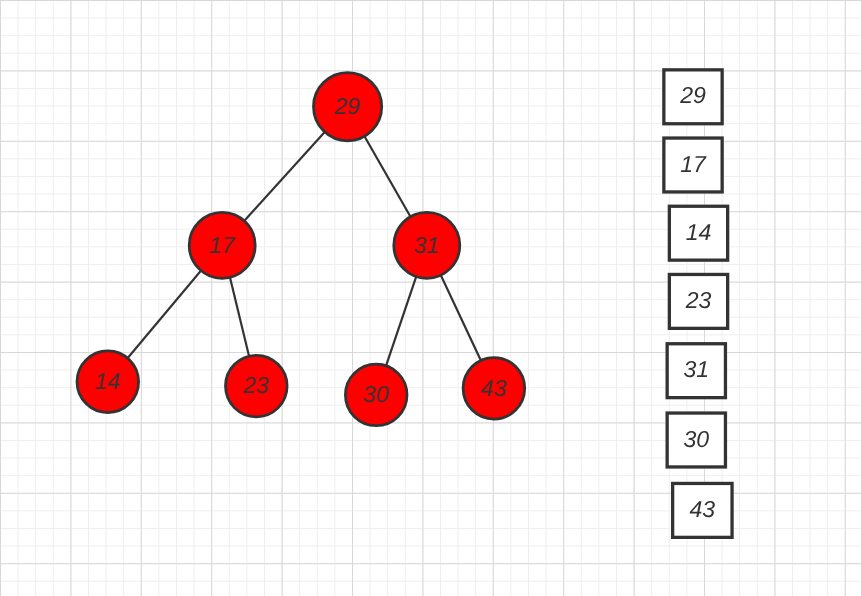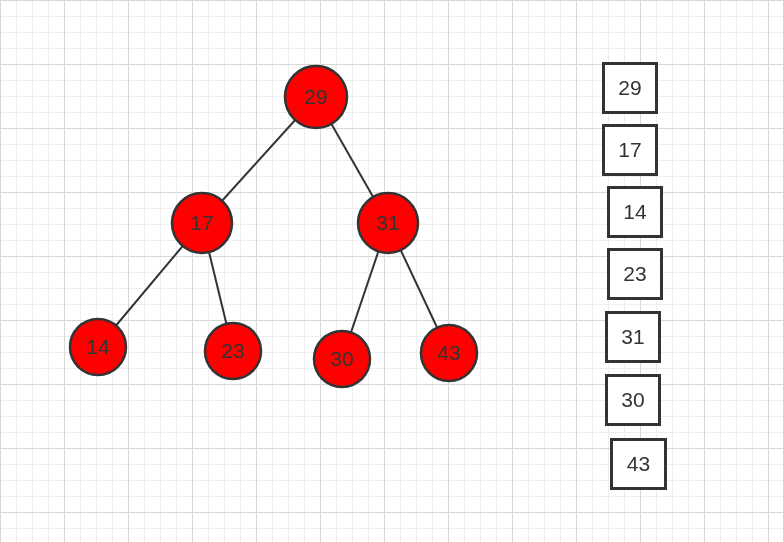--- a/index.html
+++ b/index.html
@@ -24,20 +24,21 @@
       linear-gradient(to right, #d8d8d8 1px, transparent 1px),
       linear-gradient(to bottom, #d8d8d8 1px, transparent 1px),
       linear-gradient(to right, #eeeeee 1px, transparent 1px),
       linear-gradient(to bottom, #eeeeee 1px, transparent 1px);
     background-size:
       64px 64px,
       64px 64px,
       16px 16px,
       16px 16px;
     background-position: 0 0, 0 0, 0 0, 0 0;
+    font-style: italic;
   }
   #tree-svg {
     position: absolute;
     left: 0;
     top: 0;
     width: 783px;
     height: 542px;
   }
   .tree-edge {
     stroke: #333333;

